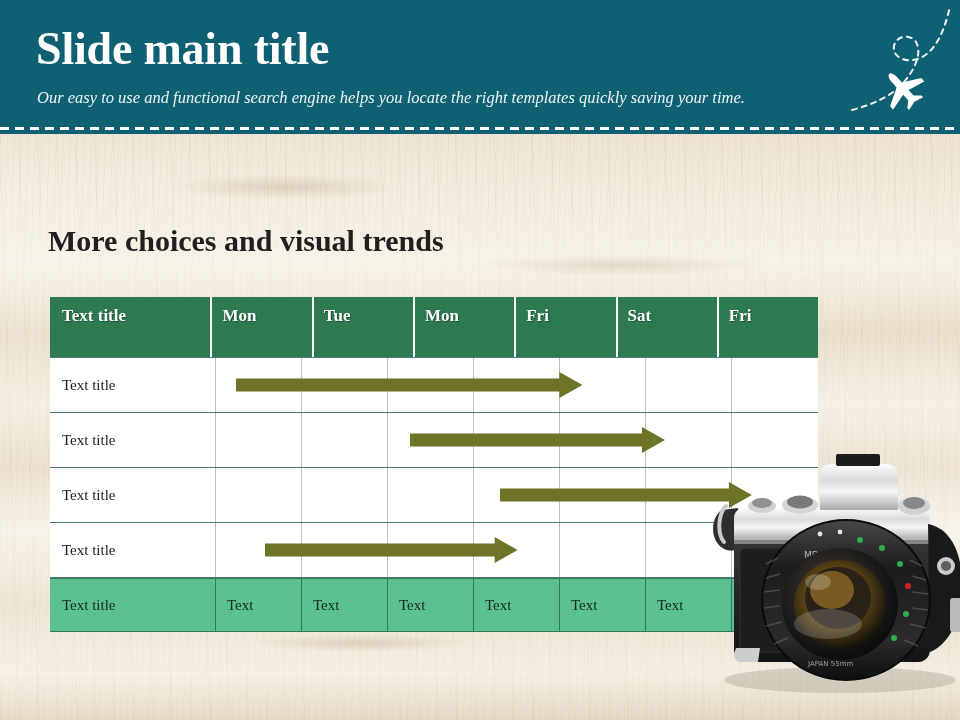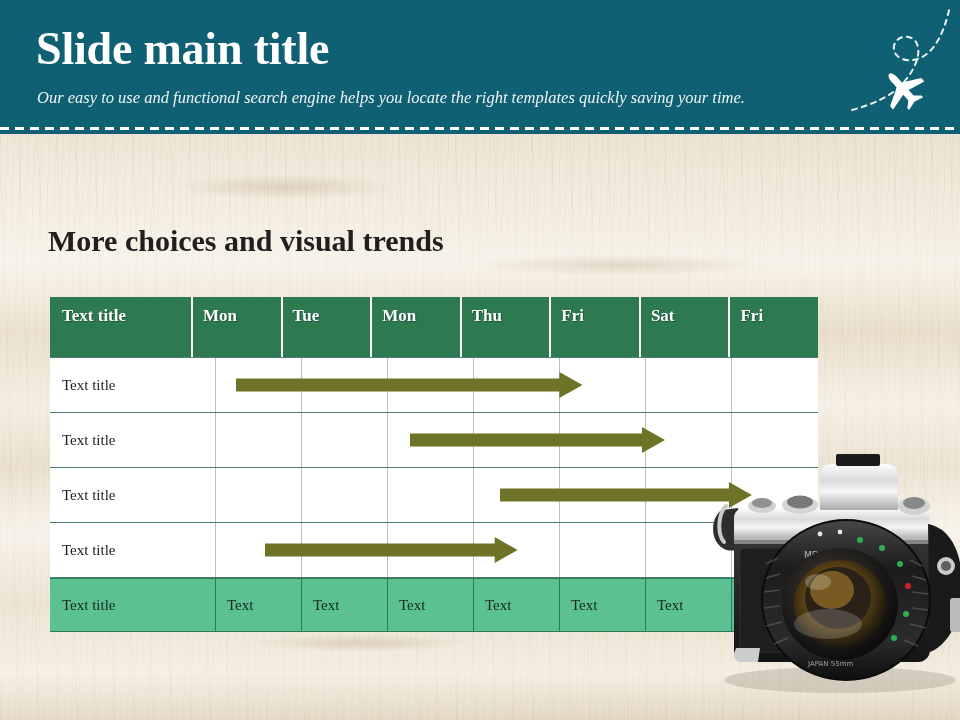--- a/index.html
+++ b/index.html
@@ -209,21 +209,20 @@
 
   <div class="sec-title">More choices and visual trends</div>
 
   <div class="table">
 
     <div class="thead">
       <div class="th col0">Text title</div>
       <div class="th day">Mon</div>
       <div class="th day">Tue</div>
       <div class="th day">Mon</div>
-      <div class="th day">Thu</div>
       <div class="th day">Fri</div>
       <div class="th day">Sat</div>
       <div class="th day">Fri</div>
     </div>
 
     <div class="trow first">
       <div class="td col0">Text title</div>
       <div class="td day"></div>
       <div class="td day"></div>
       <div class="td day"></div>

